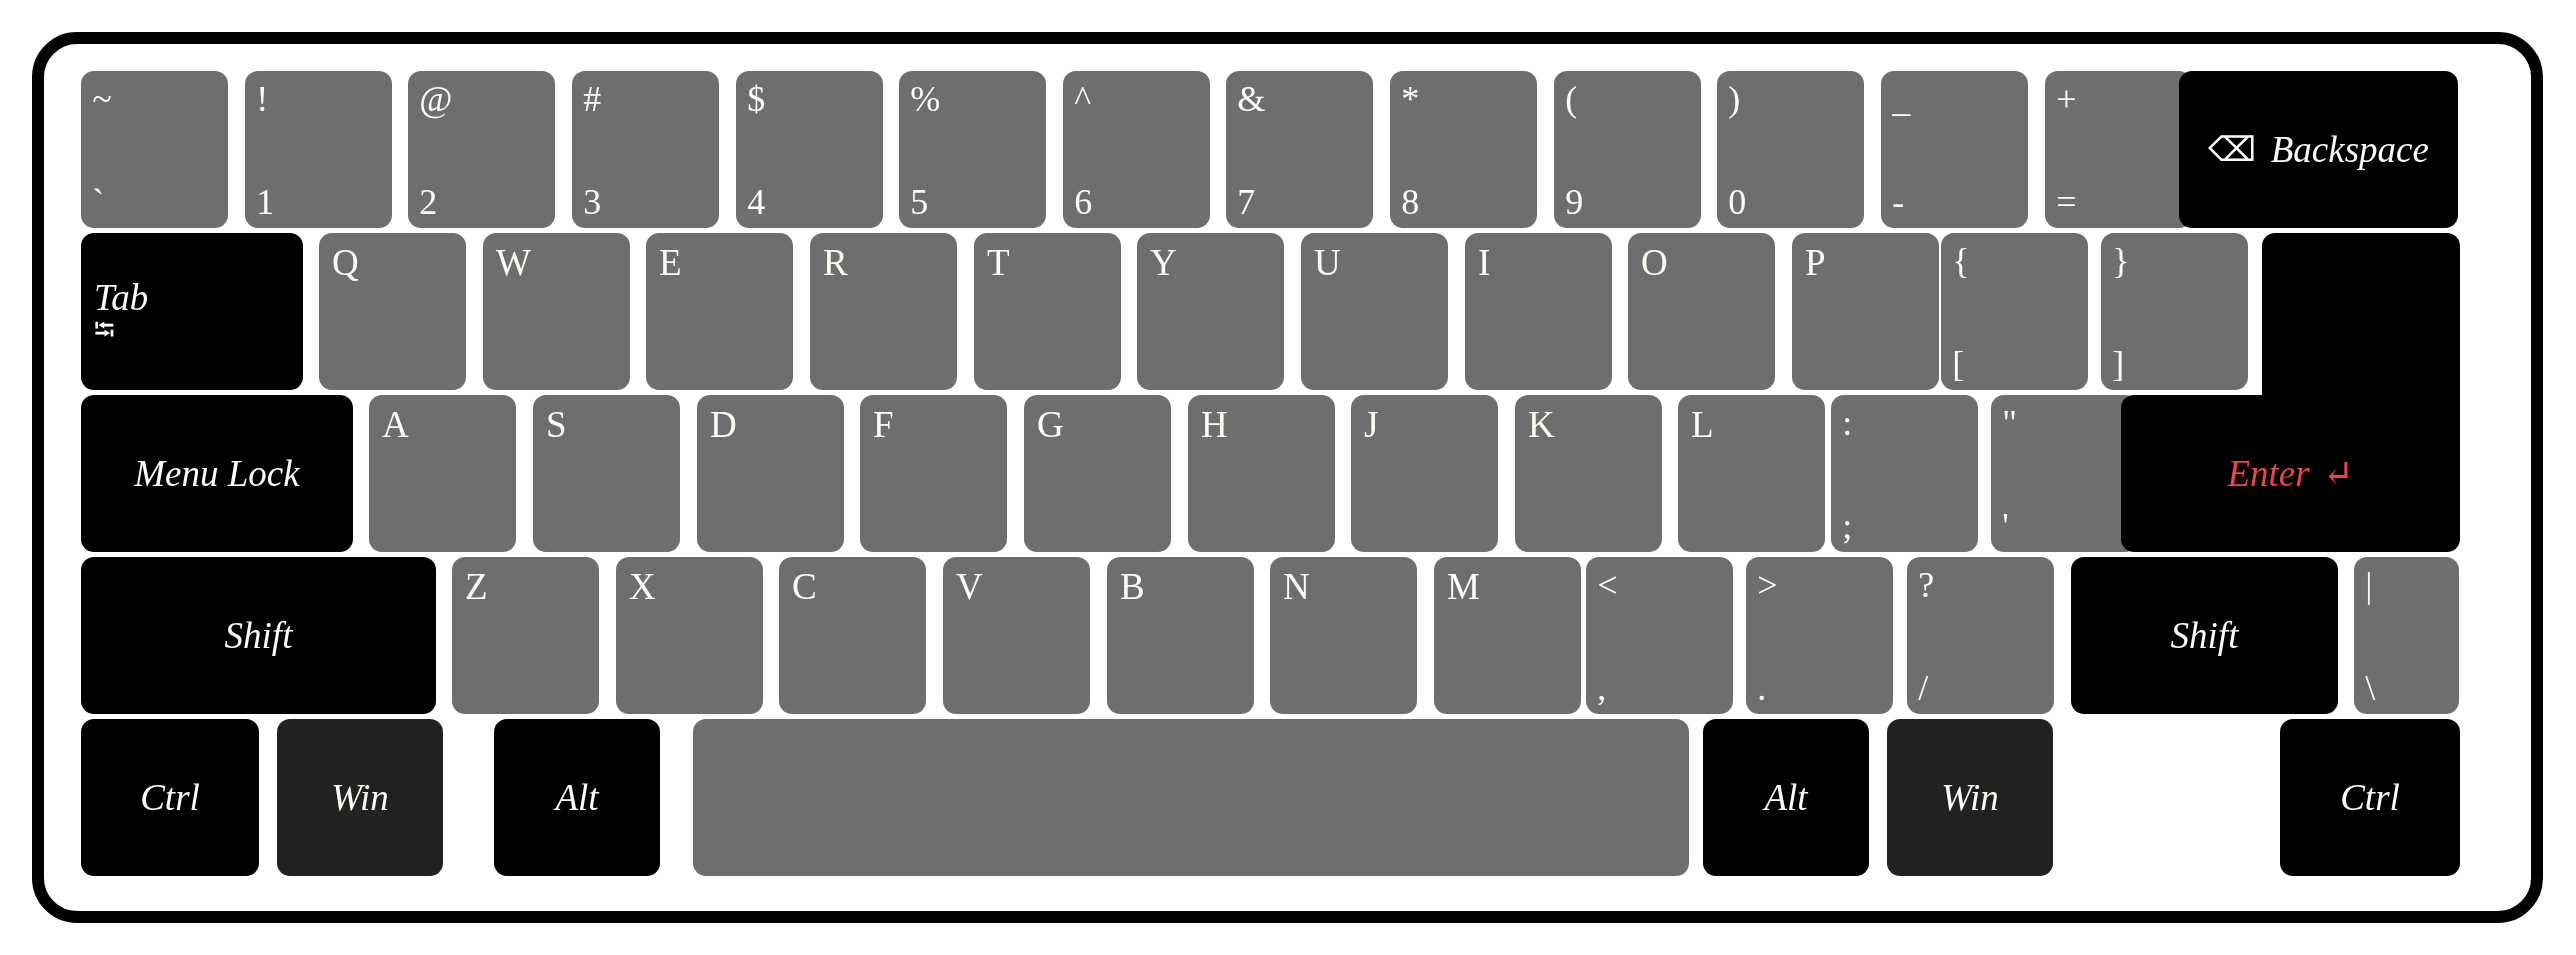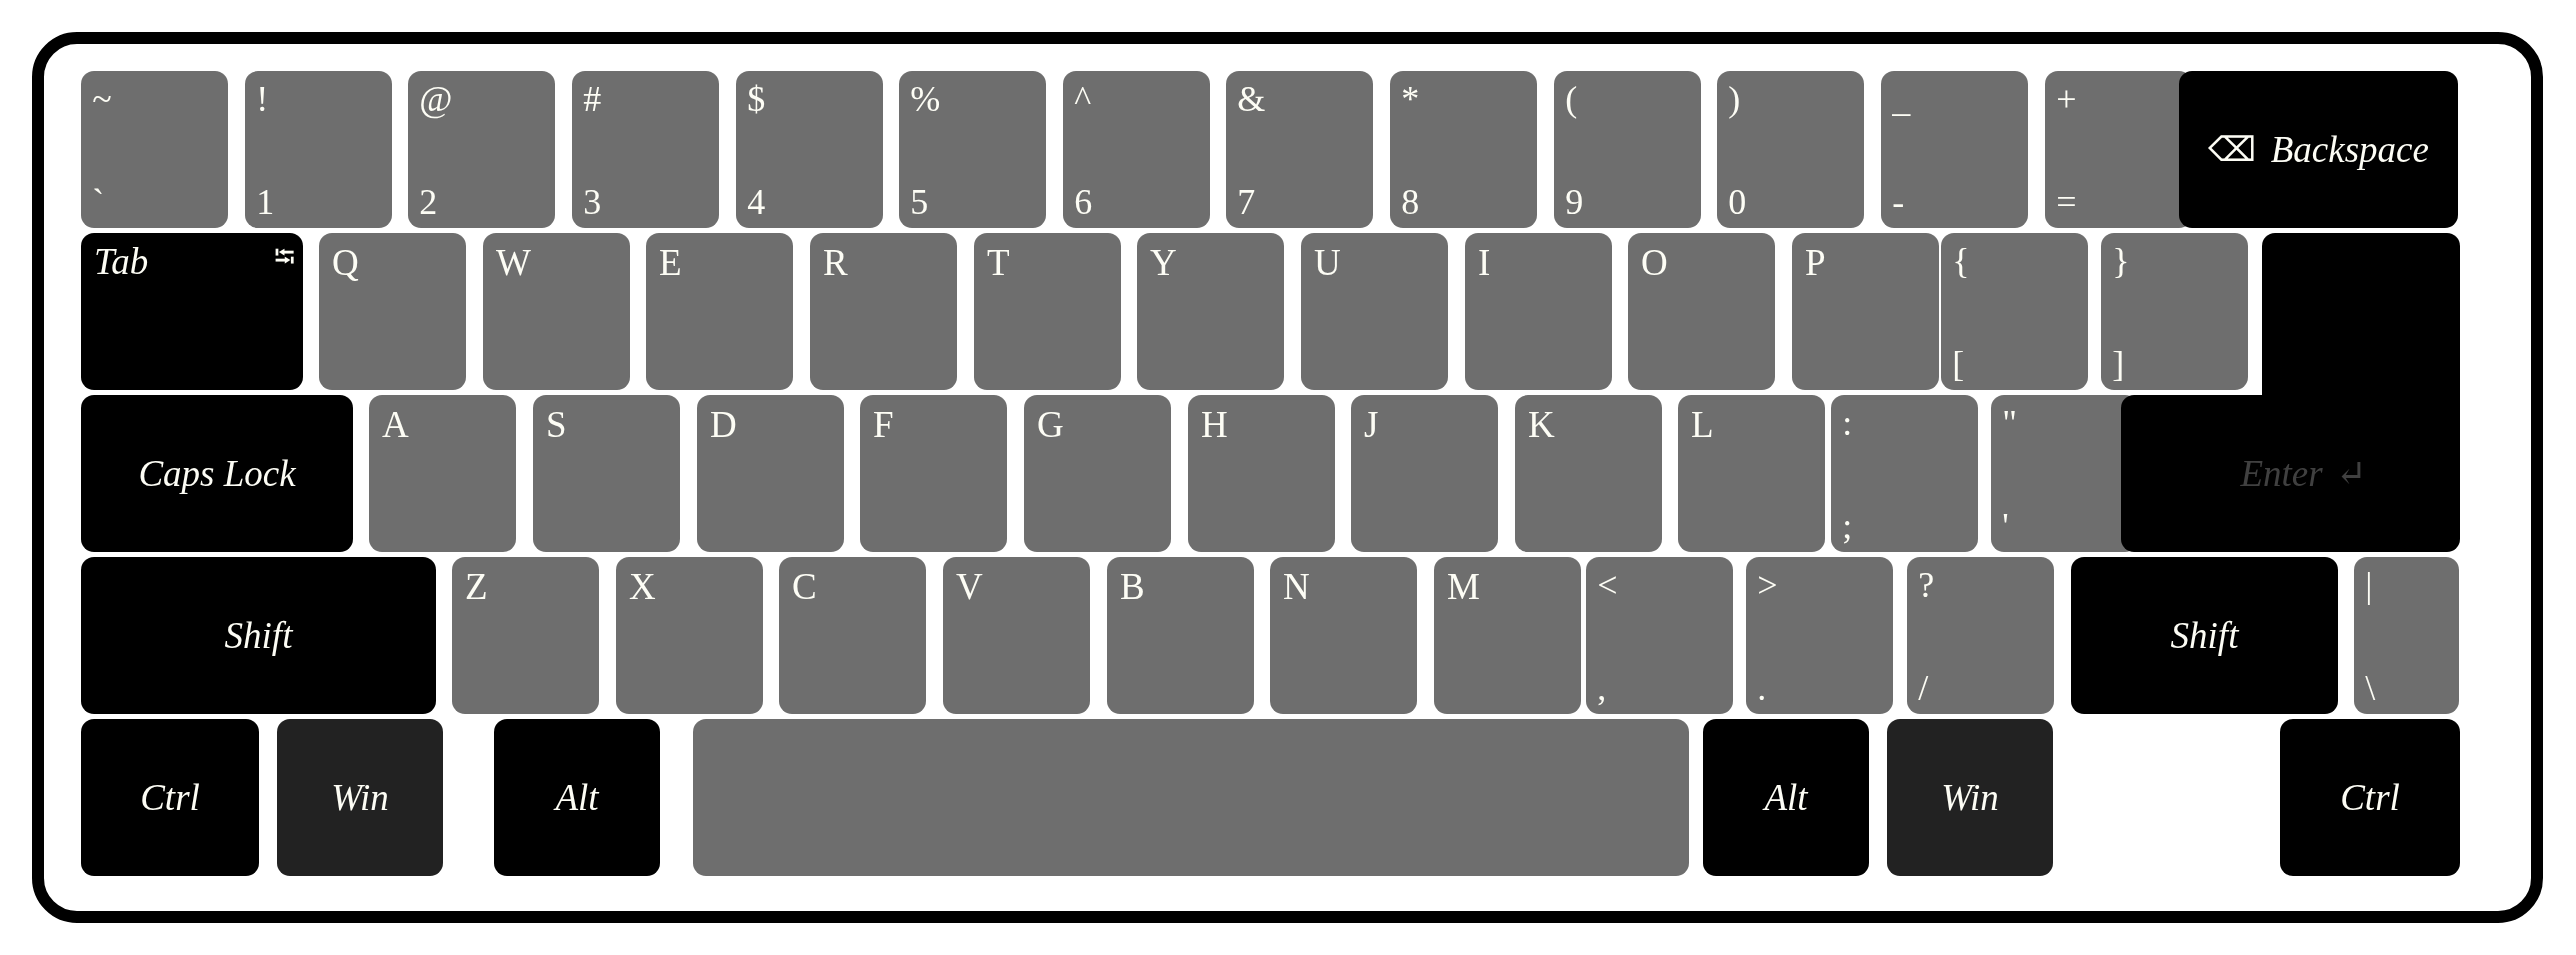--- a/index.html
+++ b/index.html
@@ -115,22 +115,22 @@
   }
 
   
   .legend-tab {
     position: absolute;
     left: 13px;
     top: 9.7px;
     right: 8px;
     bottom: 9.7px;
     display: flex;
-    flex-direction: row;
-    justify-content: space-between;
+    flex-direction: column;
+    justify-content: center;
     align-items: flex-start;
   }
   .legend-tab .tab-word {
     font-style: italic;
     font-size: 37px;
     line-height: 1;
   }
   .legend-tab .tab-sym {
     font-style: normal;
     font-size: 27.5px;
@@ -157,26 +157,25 @@
     border-top-left-radius: 13px;
     border-bottom-left-radius: 13px;
     border-bottom-right-radius: 13px;
     border-top-right-radius: 0;
   }
   #enter-key .enter-label {
     position: absolute;
     display: flex;
     align-items: center;
     justify-content: center;
-    color: #404040;
+    color: #ef4444;
     font-style: italic;
     font-size: 37px;
     font-family: "Liberation Serif", "DejaVu Serif", serif;
     white-space: pre;
-    padding-left: 13px;
   }
   #enter-key .enter-label .mod-glyph {
     font-style: normal;
     margin-left: 13px;
   }
 </style>
 </head>
 <body>
 
 <div id="keyboard-root">
@@ -305,21 +304,21 @@
           <div class="lg-bot">[</div>
         </div>
       </div>
       <div class="key" style="left: 2101px; top: 233px; width: 147px; height: 157px;">
         <div class="legend-stack">
           <div class="lg-top">}</div>
           <div class="lg-bot">]</div>
         </div>
       </div>
       <div class="key dark" style="left: 81px; top: 395px; width: 272px; height: 157px;">
-        <div class="legend-mod"><span>Caps Lock</span></div>
+        <div class="legend-mod"><span>Menu Lock</span></div>
       </div>
       <div class="key" style="left: 369px; top: 395px; width: 147px; height: 157px;">
         <div class="legend-alpha">A</div>
       </div>
       <div class="key" style="left: 533px; top: 395px; width: 147px; height: 157px;">
         <div class="legend-alpha">S</div>
       </div>
       <div class="key" style="left: 697px; top: 395px; width: 147px; height: 157px;">
         <div class="legend-alpha">D</div>
       </div>

